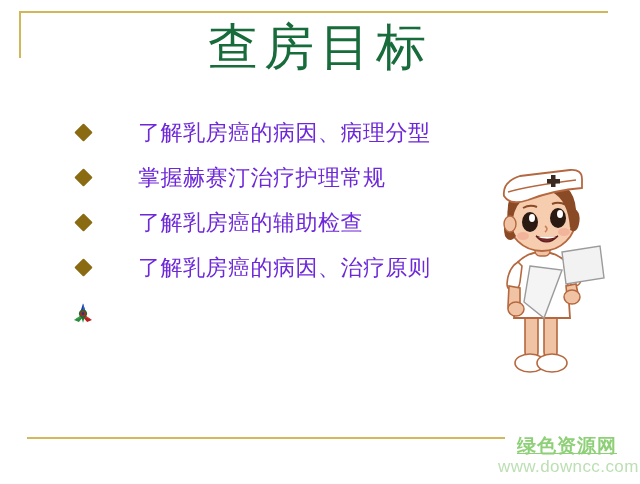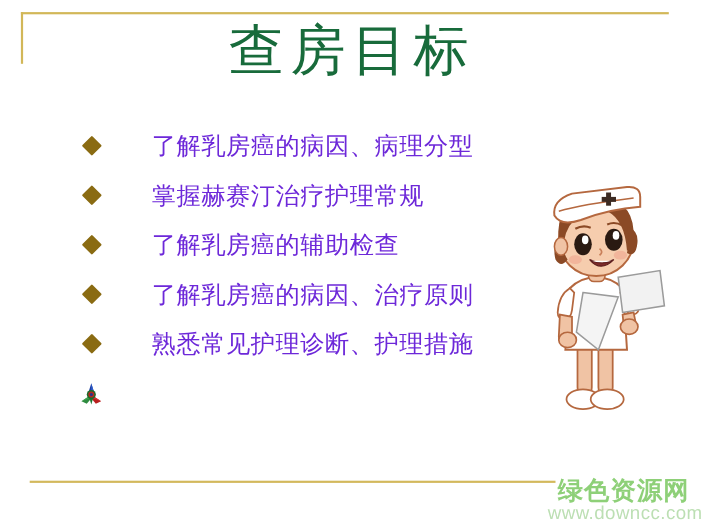--- a/index.html
+++ b/index.html
@@ -112,26 +112,27 @@
   
   .watermark {
     position: absolute;
     left: 498px;
     top: 434px;
     width: 138px;
     text-align: center;
   }
   .wm-cn {
     color: #8ed078;
-    font-size: 23px;
+    font-size: 19px;
     line-height: 24px;
     font-weight: bold;
     letter-spacing: 1px;
     white-space: nowrap;
     font-family: "Liberation Sans", "DejaVu Sans", sans-serif;
+    text-decoration: underline;
   }
   .wm-url {
     color: #bcdfb3;
     font-size: 17px;
     line-height: 18px;
     letter-spacing: 0.4px;
     white-space: nowrap;
     font-family: "Liberation Sans", "DejaVu Sans", sans-serif;
   }
 </style>
@@ -169,26 +170,20 @@
       <span class="bullet-text">了解乳房癌的辅助检查</span>
     </div>
 
     <div class="bullet-row">
       <span class="bullet-marker">
         <span class="diamond"></span>
       </span>
       <span class="bullet-text">了解乳房癌的病因、治疗原则</span>
     </div>
 
-    <div class="bullet-row">
-      <span class="bullet-marker">
-        <span class="diamond"></span>
-      </span>
-      <span class="bullet-text">熟悉常见护理诊断、护理措施</span>
-    </div>
 
     <div class="bullet-row">
       <span class="bullet-marker">
         <svg class="star-bullet" viewBox="0 0 32 32">
           <polygon points="16,2 20,15 16,17 12,15" fill="#1b3fa0"></polygon>
           <polygon points="16,2 20,15 16,17" fill="#2f5fd0"></polygon>
           <polygon points="3,26 15,18 17,21 10,29" fill="#2e8b3f"></polygon>
           <polygon points="3,26 15,18 17,21" fill="#3fa64f"></polygon>
           <polygon points="29,26 17,18 15,21 22,29" fill="#b81f1f"></polygon>
           <polygon points="29,26 17,18 15,21" fill="#d63636"></polygon>

